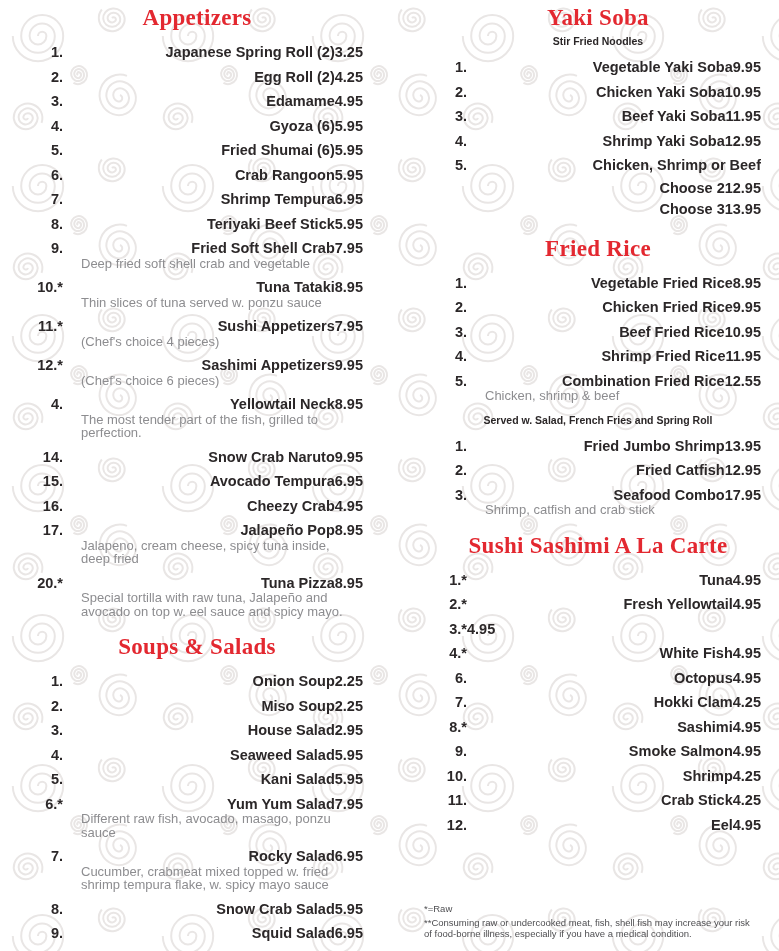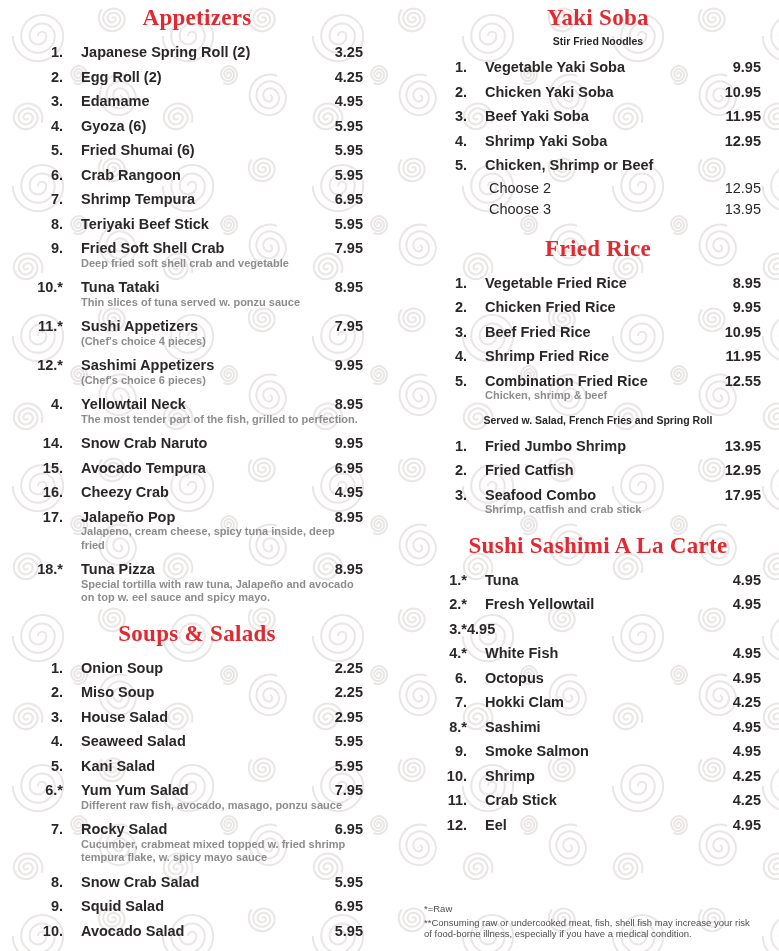--- a/index.html
+++ b/index.html
@@ -44,33 +44,33 @@
   .row{
     display:flex;
     align-items:baseline;
     font-weight:bold;
     font-size:14.5px;
     line-height:24.5px;
     color:var(--ink);
     white-space:nowrap;
   }
   .num{width:32px;text-align:right;flex:none;}
-  .name{flex:1;padding-left:18px;overflow:hidden;}
+  .name{flex:1;padding-left:18px;overflow:hidden;text-align:right;}
   .price{flex:none;text-align:right;}
   .desc{
-    font-size:11px;
-    font-weight:bold;
+    font-size:13px;
+    font-weight:normal;
     color:var(--desc);
     line-height:13.5px;
     margin:-4px 0 5px 50px;
     max-width:278px;
   }
   .subrow{
     display:flex;align-items:baseline;
-    font-weight:normal;font-size:14.5px;line-height:21px;color:var(--ink);
+    font-weight:bold;font-size:14.5px;line-height:21px;color:var(--ink);
   }
   .subrow .name{padding-left:54px;}
   .footnote{
     position:absolute;left:424px;top:903px;width:332px;z-index:1;
     font-size:9.5px;line-height:11.5px;color:#4f4f52;
   }
   .footnote .fn1{margin-bottom:2px;}
 </style>
 </head>
 <body>
@@ -178,21 +178,21 @@
           <span class="name">Cheezy Crab</span>
           <span class="price">4.95</span>
         </div>
         <div class="row">
           <span class="num">17.</span>
           <span class="name">Jalapeño Pop</span>
           <span class="price">8.95</span>
         </div>
         <div class="desc">Jalapeno, cream cheese, spicy tuna inside, deep fried</div>
         <div class="row">
-          <span class="num">18.*</span>
+          <span class="num">20.*</span>
           <span class="name">Tuna Pizza</span>
           <span class="price">8.95</span>
         </div>
         <div class="desc">Special tortilla with raw tuna, Jalapeño and avocado on top w. eel sauce and spicy mayo.</div>
       </div>
       <div class="section">
         <h2 class="section-title">Soups &amp; Salads</h2>
         <div class="row">
           <span class="num">1.</span>
           <span class="name">Onion Soup</span>

